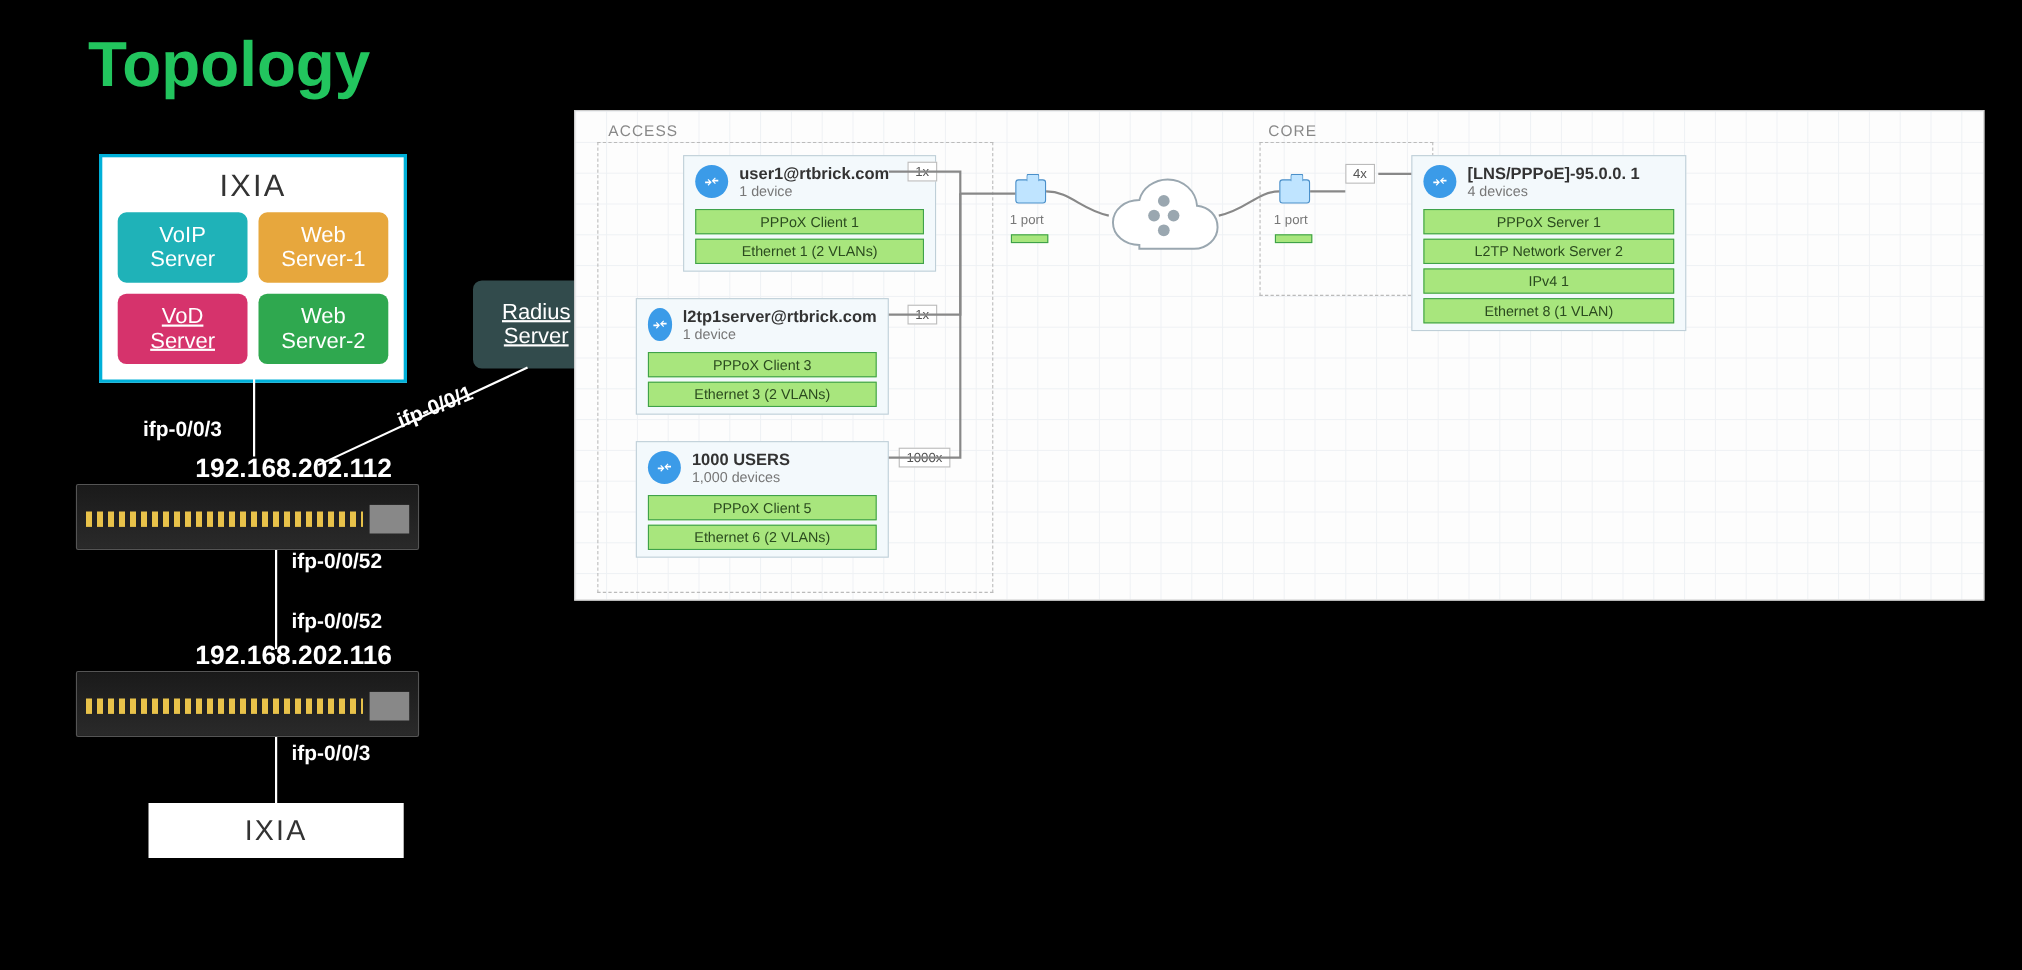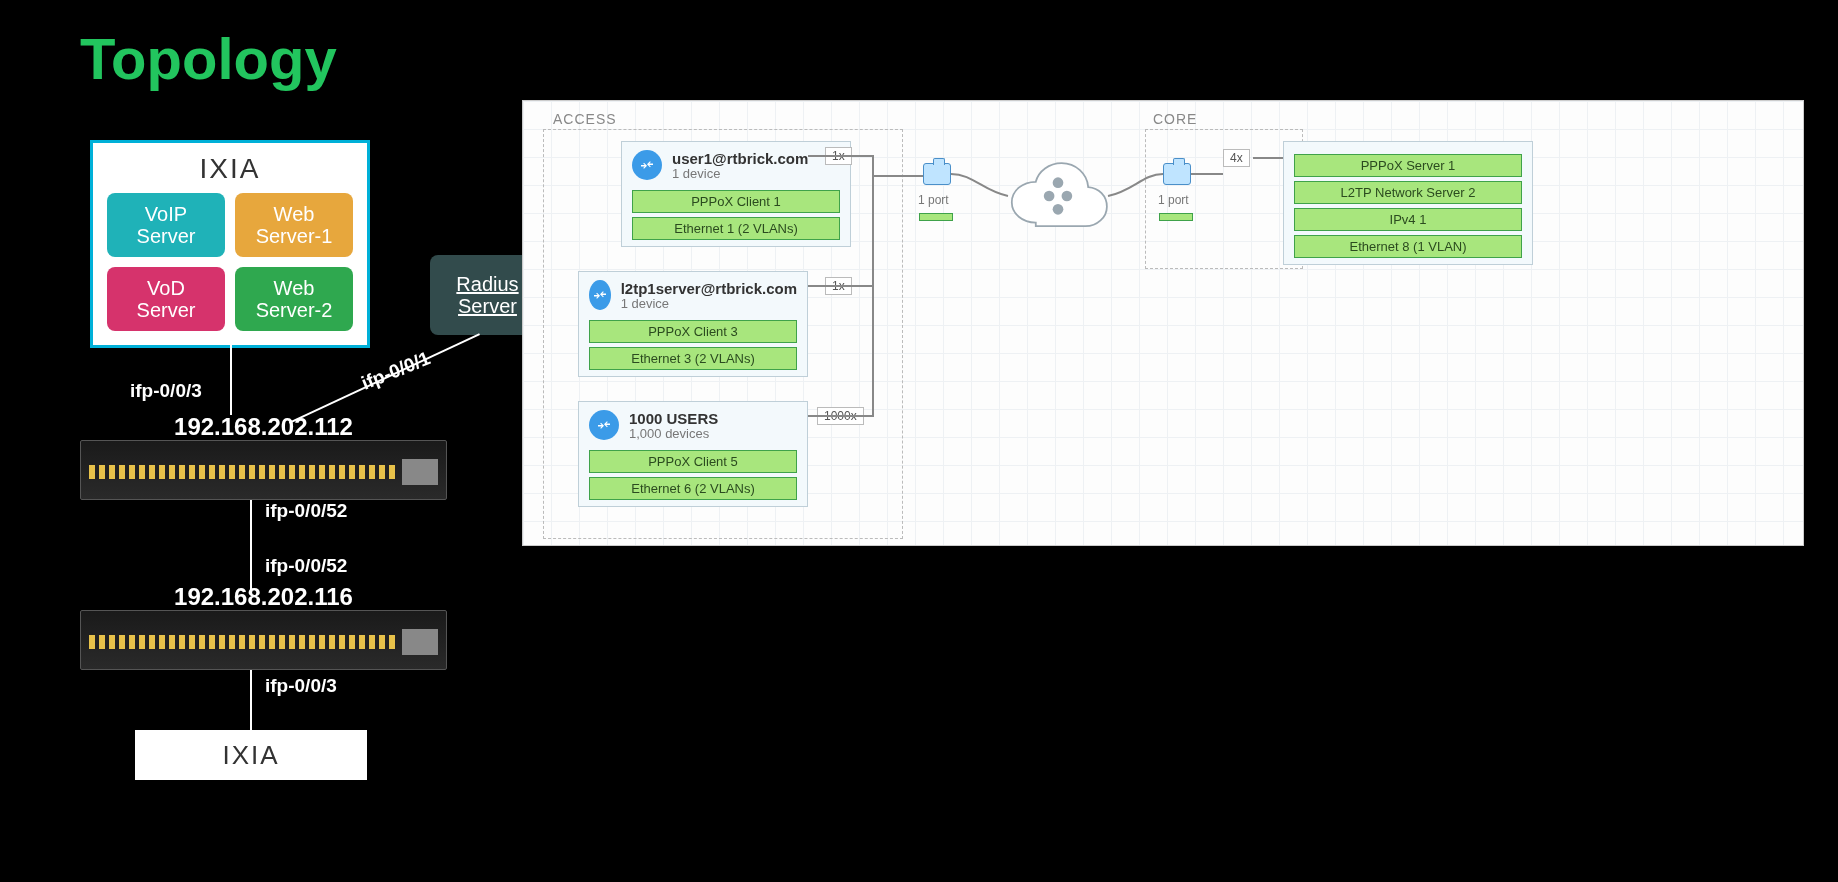--- a/index.html
+++ b/index.html
@@ -7,31 +7,31 @@
   .title { position: absolute; top: 25px; left: 80px; color: #22c55e; font-size: 58px; font-weight: 700; }
 
   
   .left { position: absolute; top: 140px; left: 60px; width: 420px; }
   .ixia-box { border: 3px solid #00b0d8; background: #fff; padding: 10px 14px 14px; width: 280px; margin-left: 30px; }
   .ixia-title { text-align: center; font-size: 28px; color: #333; margin-bottom: 8px; letter-spacing: 2px; }
   .ixia-grid { display: grid; grid-template-columns: 1fr 1fr; gap: 10px; }
   .tile { border-radius: 8px; color: #fff; text-align: center; font-size: 20px; line-height: 1.1; padding: 10px 0; }
   .tile.teal { background: #1fb2b8; }
   .tile.orange { background: #e7a73d; }
-  .tile.pink { background: #d6336c; }
+  .tile.pink { background: #d6336c; text-decoration: underline; }
   .tile.green { background: #2fa84f; }
 
   .radius-box { position: absolute; top: 115px; left: 370px; width: 115px; height: 80px; background: #324b4c; color: #fff; border-radius: 8px; display: flex; align-items: center; justify-content: center; text-align: center; font-size: 20px; line-height: 1.1; text-decoration: underline; }
 
   
   .vline { position: absolute; background: #fff; width: 2px; }
   .dline { position: absolute; border-top: 2px solid #fff; transform-origin: 0 0; }
   .label { position: absolute; color: #fff; font-size: 19px; font-weight: 600; }
 
-  .switch { position: absolute; left: 20px; width: 367px; height: 60px; background: linear-gradient(#1a1a1a,#2a2a2a); border: 1px solid #555; border-radius: 2px; }
+  .switch { position: absolute; left: 9px; width: 312px; height: 60px; background: linear-gradient(#1a1a1a,#2a2a2a); border: 1px solid #555; border-radius: 2px; padding-left: 42px; }
   .switch::before { content:""; position:absolute; left:8px; right:50px; top:24px; height:14px; background: repeating-linear-gradient(90deg, #e8c24a 0 6px, #222 6px 10px); }
   .switch::after { content:""; position:absolute; right:8px; top:18px; width:36px; height:26px; background:#888; }
   .switch-ip { position:absolute; width:100%; top:-28px; text-align:center; color:#fff; font-size:24px; font-weight:700; }
 
   .ixia-bottom { position: absolute; left: 75px; width: 232px; height: 50px; background: #fff; display:flex; align-items:center; justify-content:center; font-size:26px; color:#333; letter-spacing:2px; }
 
   
   .panel { position: absolute; left: 522px; top: 100px; width: 1282px; height: 446px; background: #fdfdfd; border: 1px solid #ccc;
            background-image: linear-gradient(#eef1f4 1px, transparent 1px), linear-gradient(90deg, #eef1f4 1px, transparent 1px);
            background-size: 28px 28px; }
@@ -189,20 +189,31 @@
       </svg>
   </div>
 
   <div class="port" style="top:62px; left:640px;"></div>
   <div class="port-label" style="top:92px; left:635px;">1 port</div>
   <div class="port-bar" style="top:112px; left:636px;"></div>
 
   <div class="mult" style="top:48px; left:700px;">4x</div>
 
   <div class="devbox" style="top:40px; left:760px; width:250px;">
+    <div class="head">
+      <span class="icon">
+          <svg viewBox="0 0 24 24">
+            <path d="M4 12h5l-2-2 1-1 4 4-4 4-1-1 2-2H4zm16 0h-5l2 2-1 1-4-4 4-4 1 1-2 2h5z"></path>
+          </svg>
+        </span>
+      <div class="txt">
+          <div class="t1">[LNS/PPPoE]-95.0.0. 1</div>
+          <div class="t2">4 devices</div>
+        </div>
+    </div>
     <div class="stack">PPPoX Server 1</div>
     <div class="stack">L2TP Network Server 2</div>
     <div class="stack">IPv4 1</div>
     <div class="stack">Ethernet 8 (1 VLAN)</div>
   </div>
 
   <svg class="wires">
 
     <path d="M285 55 H350 V75 H400"></path>
     <path d="M285 185 H350 V75"></path>

